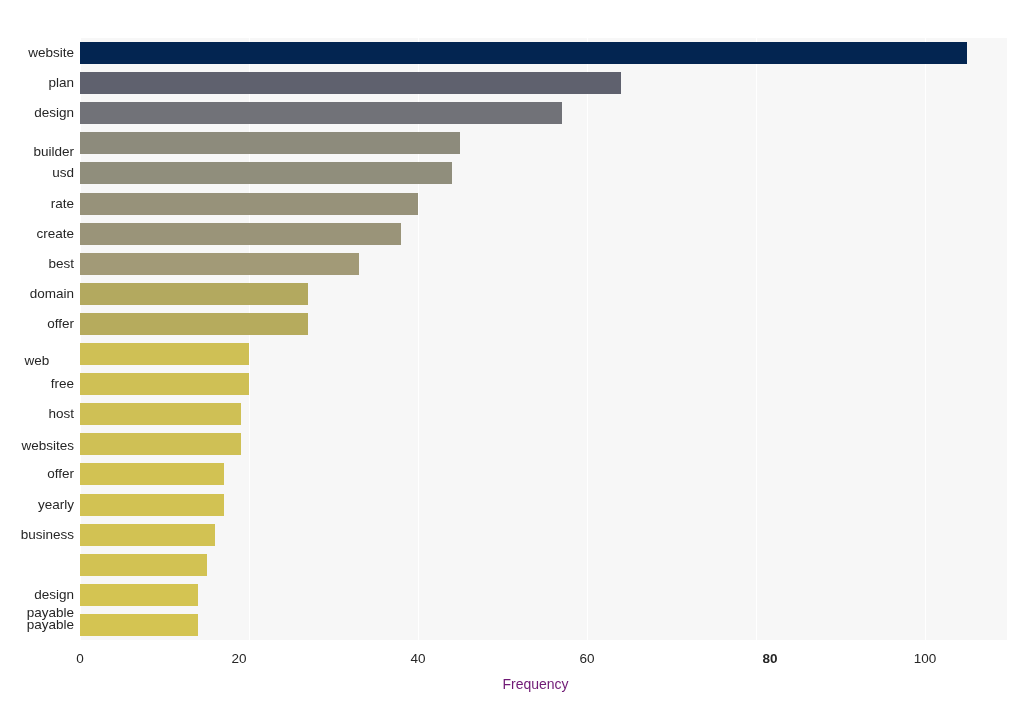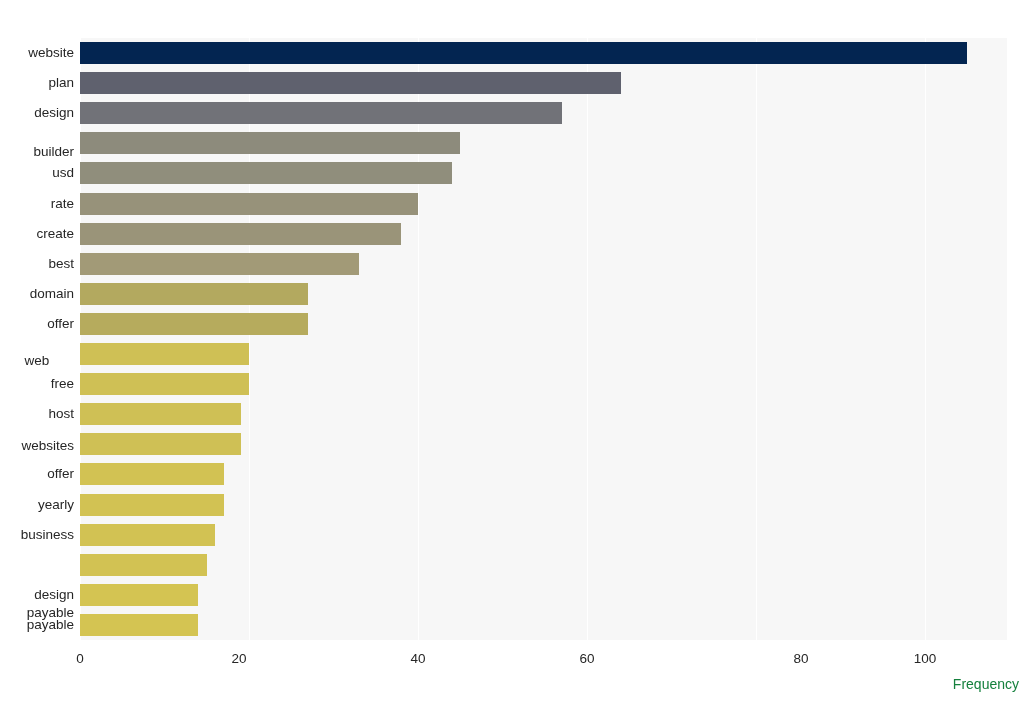--- a/index.html
+++ b/index.html
@@ -101,26 +101,26 @@
   .x-tick-label {
     position: absolute;
     top: 11px;
     transform: translateX(-50%);
     font-size: 13.5px;
     color: #262626;
     white-space: nowrap;
   }
   #x-axis-title {
     position: absolute;
-    left: 92px;
+    left: 72px;
     top: 36px;
     width: 927px;
-    text-align: right;
+    text-align: center;
     font-size: 14px;
-    color: #15803d;
+    color: #701a75;
   }
 </style>
 </head>
 <body>
 
 <div id="chart-root">
 
 
   <div id="plot-area">
     <div id="gridlines-layer">
@@ -217,19 +217,19 @@
       <div class="y-tick-label" style="top: 549.85px;">design</div>
       <div class="y-tick-label" style="top: 579.95px;">payable</div>
     </div>
 
   <div id="x-axis">
     <div id="x-ticks-layer">
         <div class="x-tick-label" style="left: 80px;">0</div>
         <div class="x-tick-label" style="left: 239px;">20</div>
         <div class="x-tick-label" style="left: 418.013px;">40</div>
         <div class="x-tick-label" style="left: 587.019px;">60</div>
-        <div class="x-tick-label" style="left: 801px;">80</div>
+        <div class="x-tick-label" style="left: 770px; font-weight: bold;">80</div>
         <div class="x-tick-label" style="left: 925.032px;">100</div>
       </div>
     <div id="x-axis-title">Frequency</div>
   </div>
 
 </div>
 
 </body></html>

